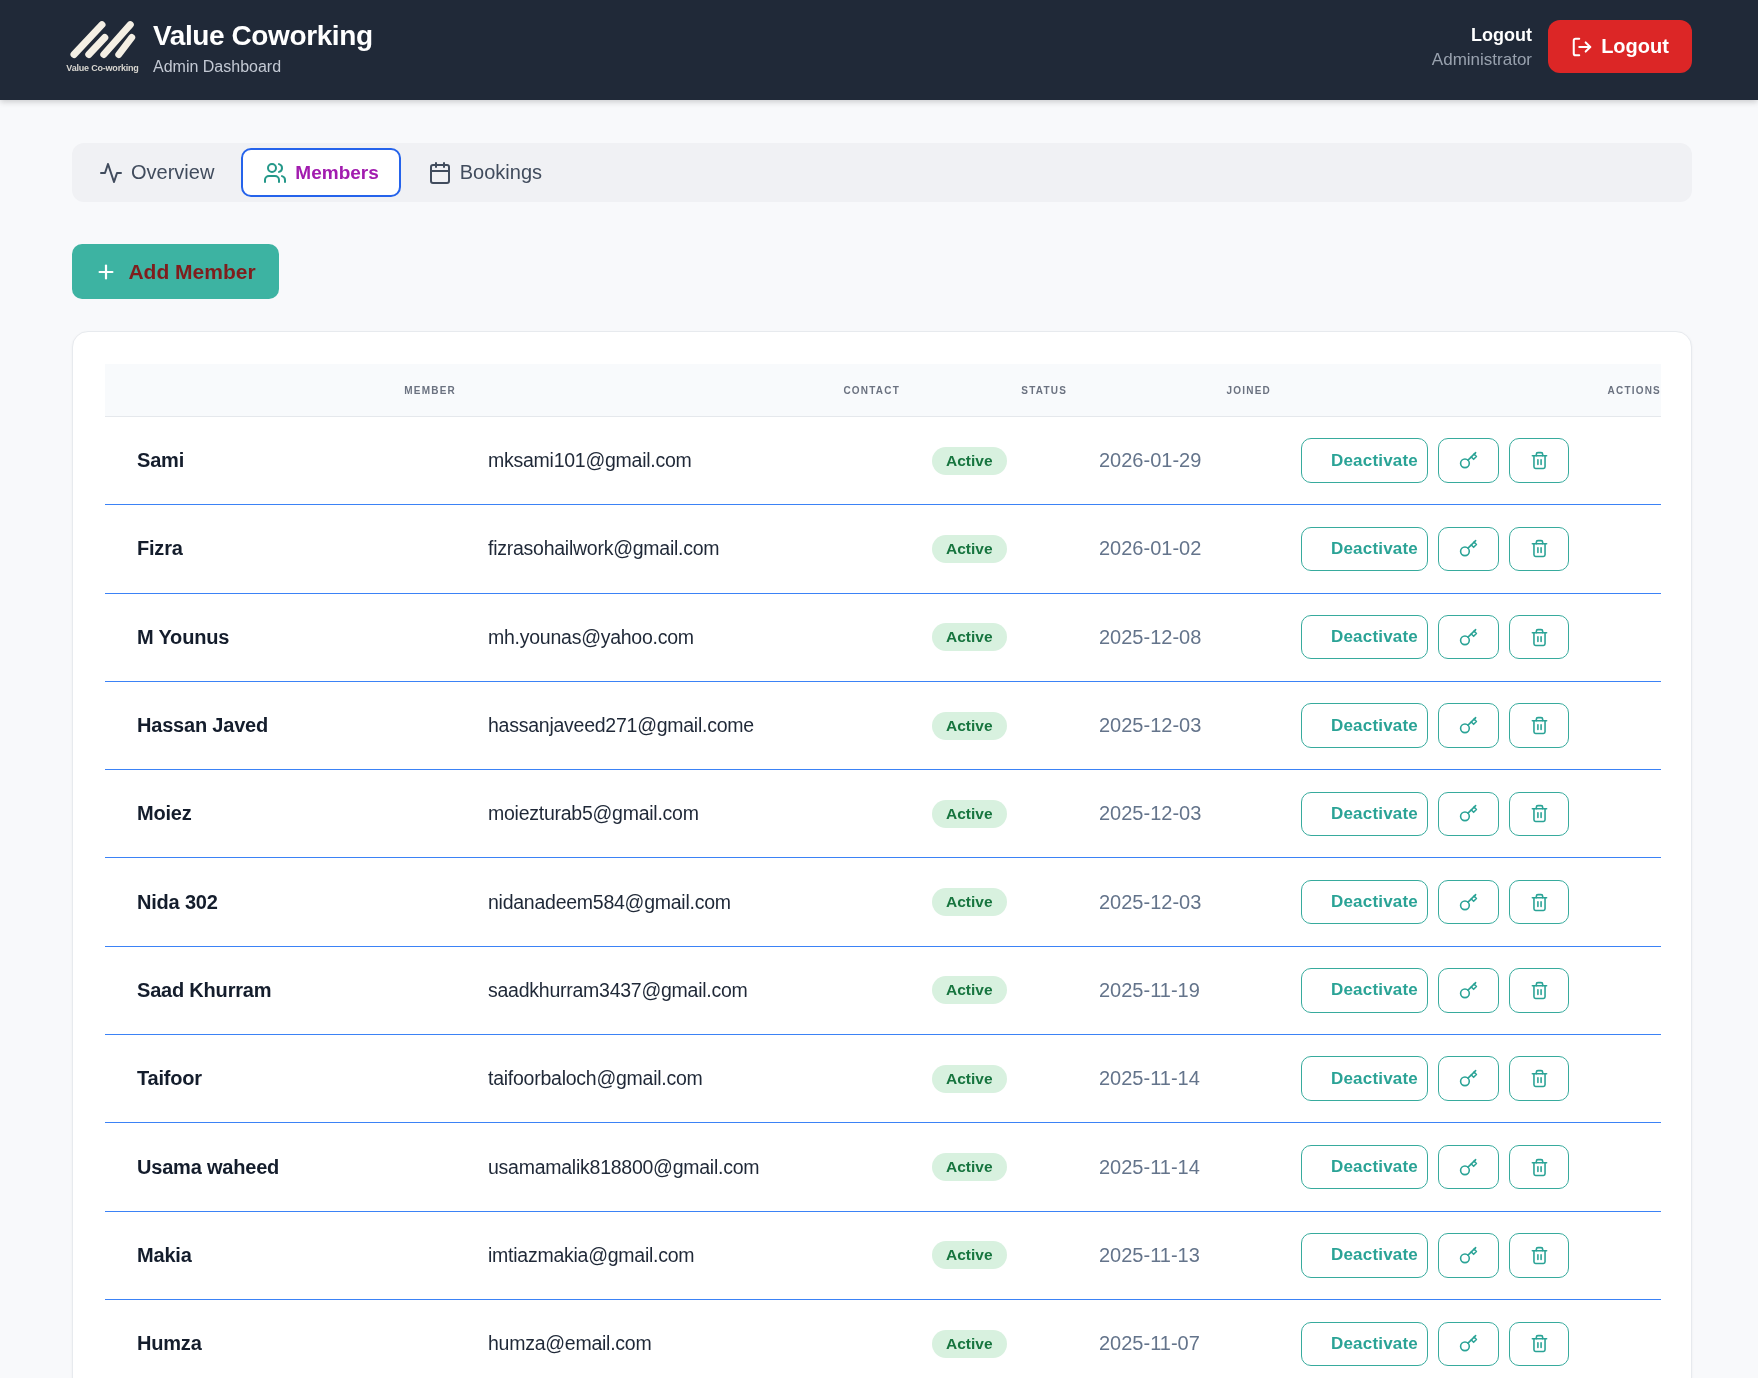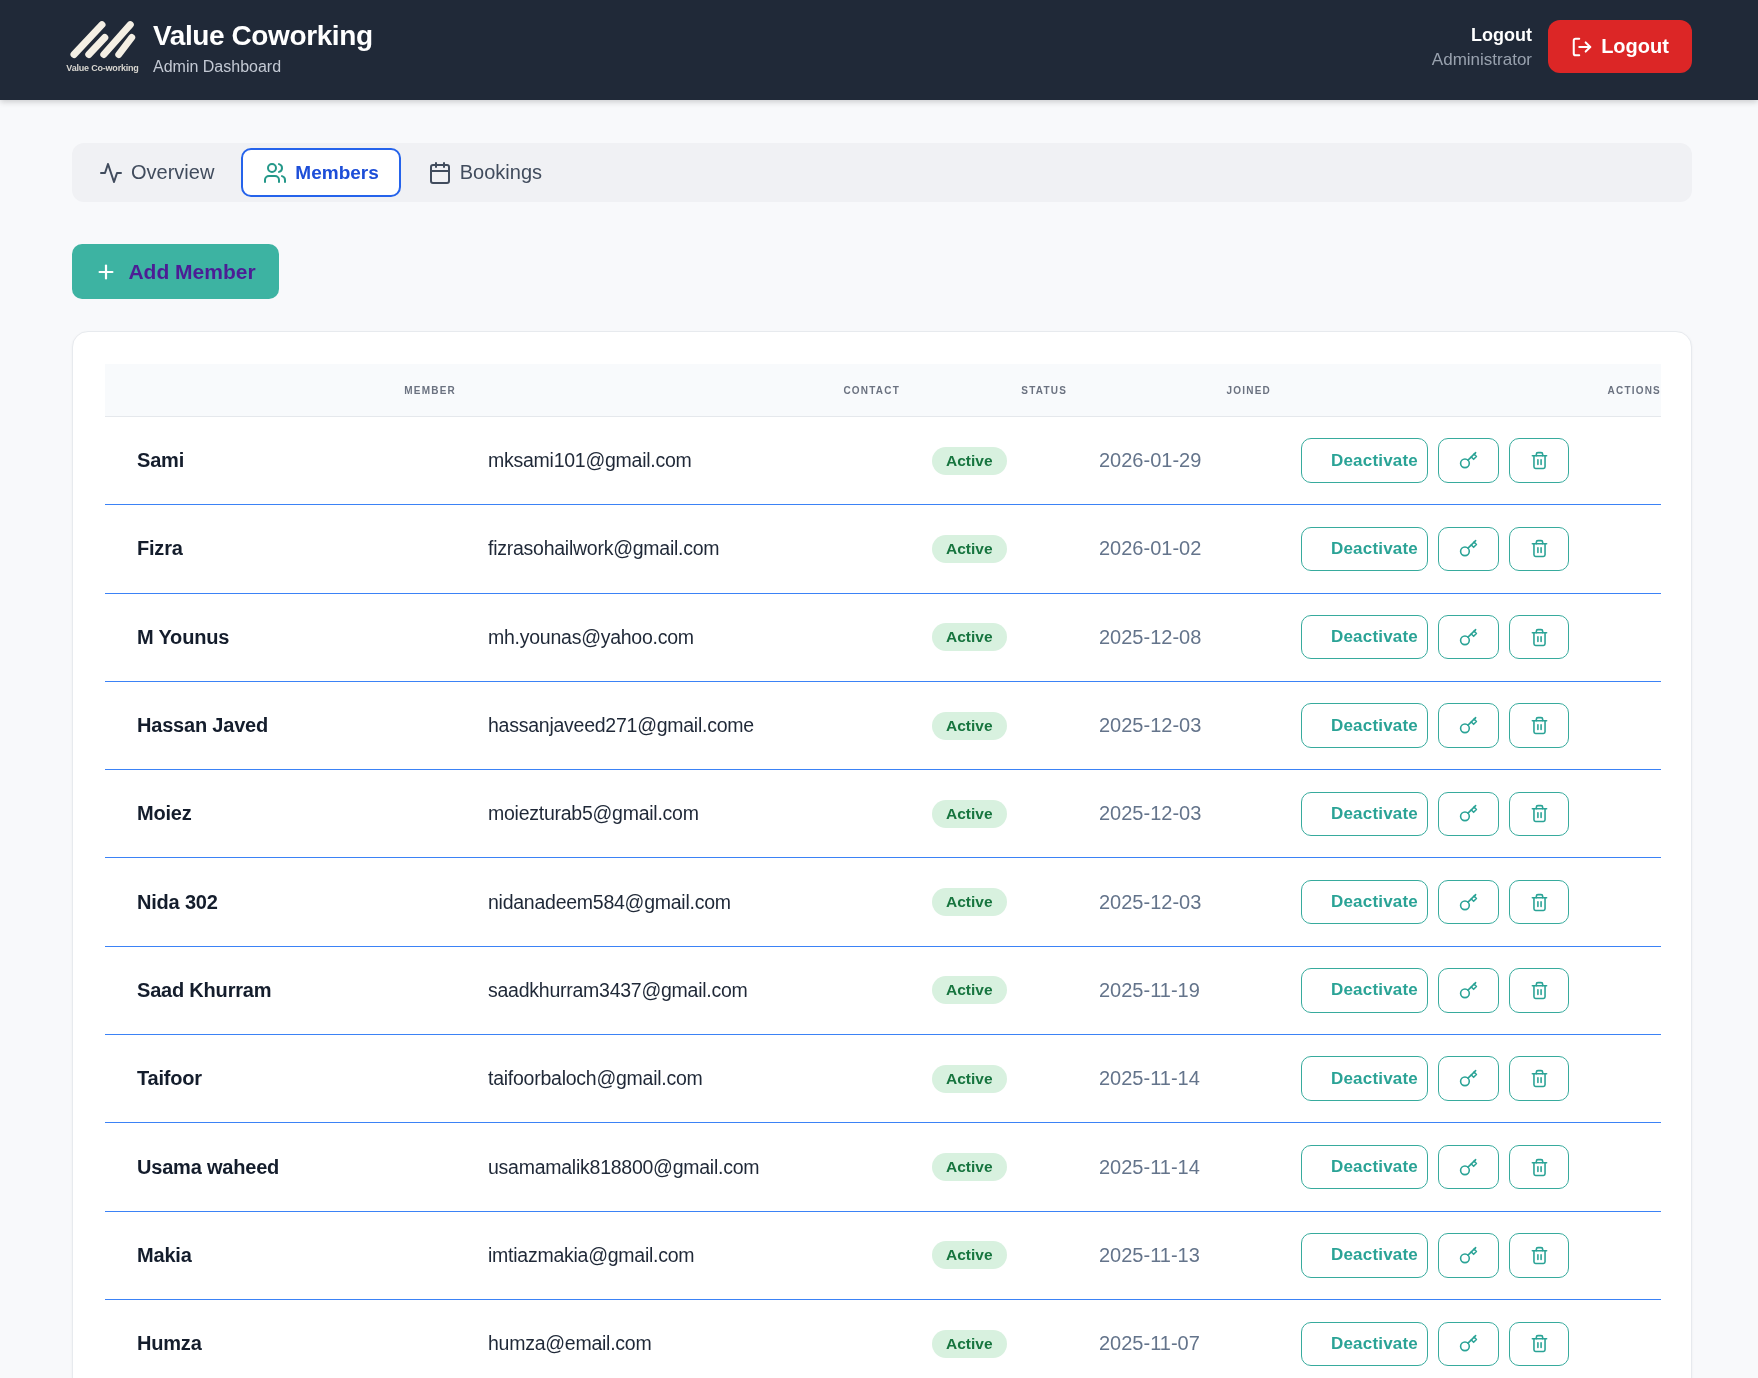--- a/index.html
+++ b/index.html
@@ -15,25 +15,25 @@
 .userblock { margin-left:auto; text-align:right; margin-top:-6px; }
 .uname { color:#fff; font-size:18px; font-weight:700; line-height:22px; }
 .urole { color:#98a1ae; font-size:17px; line-height:22px; margin-top:3px; }
 .logout { margin-left:16px; margin-top:-7px; width:144px; height:53px; background:#dc2626; border-radius:12px; display:flex; align-items:center; justify-content:center; gap:8px; color:#fff; font-size:20px; font-weight:700; }
 
 
 .content { margin-left:72px; width:1620px; }
 .tabs { margin-top:43px; height:59px; background:#f0f1f4; border-radius:12px; padding:5px 6px; display:flex; gap:6px; align-items:center; }
 .tab { display:flex; align-items:center; gap:8px; padding:0 21px; height:49px; border-radius:10px; font-size:20px; color:#414c5d; }
 .tab svg { display:block; }
-.tab.active { background:#fff; border:2px solid #2563eb; color:#1d4ed8; font-weight:700; font-size:19px; padding:0 20px; }
+.tab.active { background:#fff; border:2px solid #2563eb; color:#a21caf; font-weight:700; font-size:19px; padding:0 20px; }
 
 .pagehead { margin-top:42px; height:55px; display:flex; align-items:center; justify-content:space-between; }
 h1 { font-size:34px; font-weight:700; color:#18202f; letter-spacing:-0.2px; }
-.addbtn { width:207px; height:55px; background:#3db3a2; border-radius:10px; display:flex; align-items:center; justify-content:center; gap:11px; color:#4c1d95; font-size:21px; font-weight:700; }
+.addbtn { width:207px; height:55px; background:#3db3a2; border-radius:10px; display:flex; align-items:center; justify-content:center; gap:11px; color:#7f1d1d; font-size:21px; font-weight:700; }
 
 .card { margin-top:32px; background:#fff; border:1px solid #e7eaee; border-radius:16px; padding:32px 32px 40px; box-shadow:0 1px 3px rgba(16,24,40,.05); }
 table { width:1556px; border-collapse:collapse; table-layout:fixed; }
 col.c1{width:351px} col.c2{width:444px} col.c3{width:167px} col.c4{width:204px} col.c5{width:390px}
 thead th { height:52.5px; background:#f8fafc; text-align:right; padding-left:32px; font-size:10px; font-weight:700; color:#6b7280; letter-spacing:1.2px; border-bottom:1.5px solid #e5e8ec; }
 tbody tr { height:88.3px; }
 tbody tr + tr { border-top:1px solid #3b82f6; }
 td { padding-left:32px; vertical-align:middle; }
 .nm { font-size:20px; font-weight:700; letter-spacing:-0.2px; color:#141d2c; }
 .em { font-size:19.5px; letter-spacing:-0.25px; color:#1f2837; }

